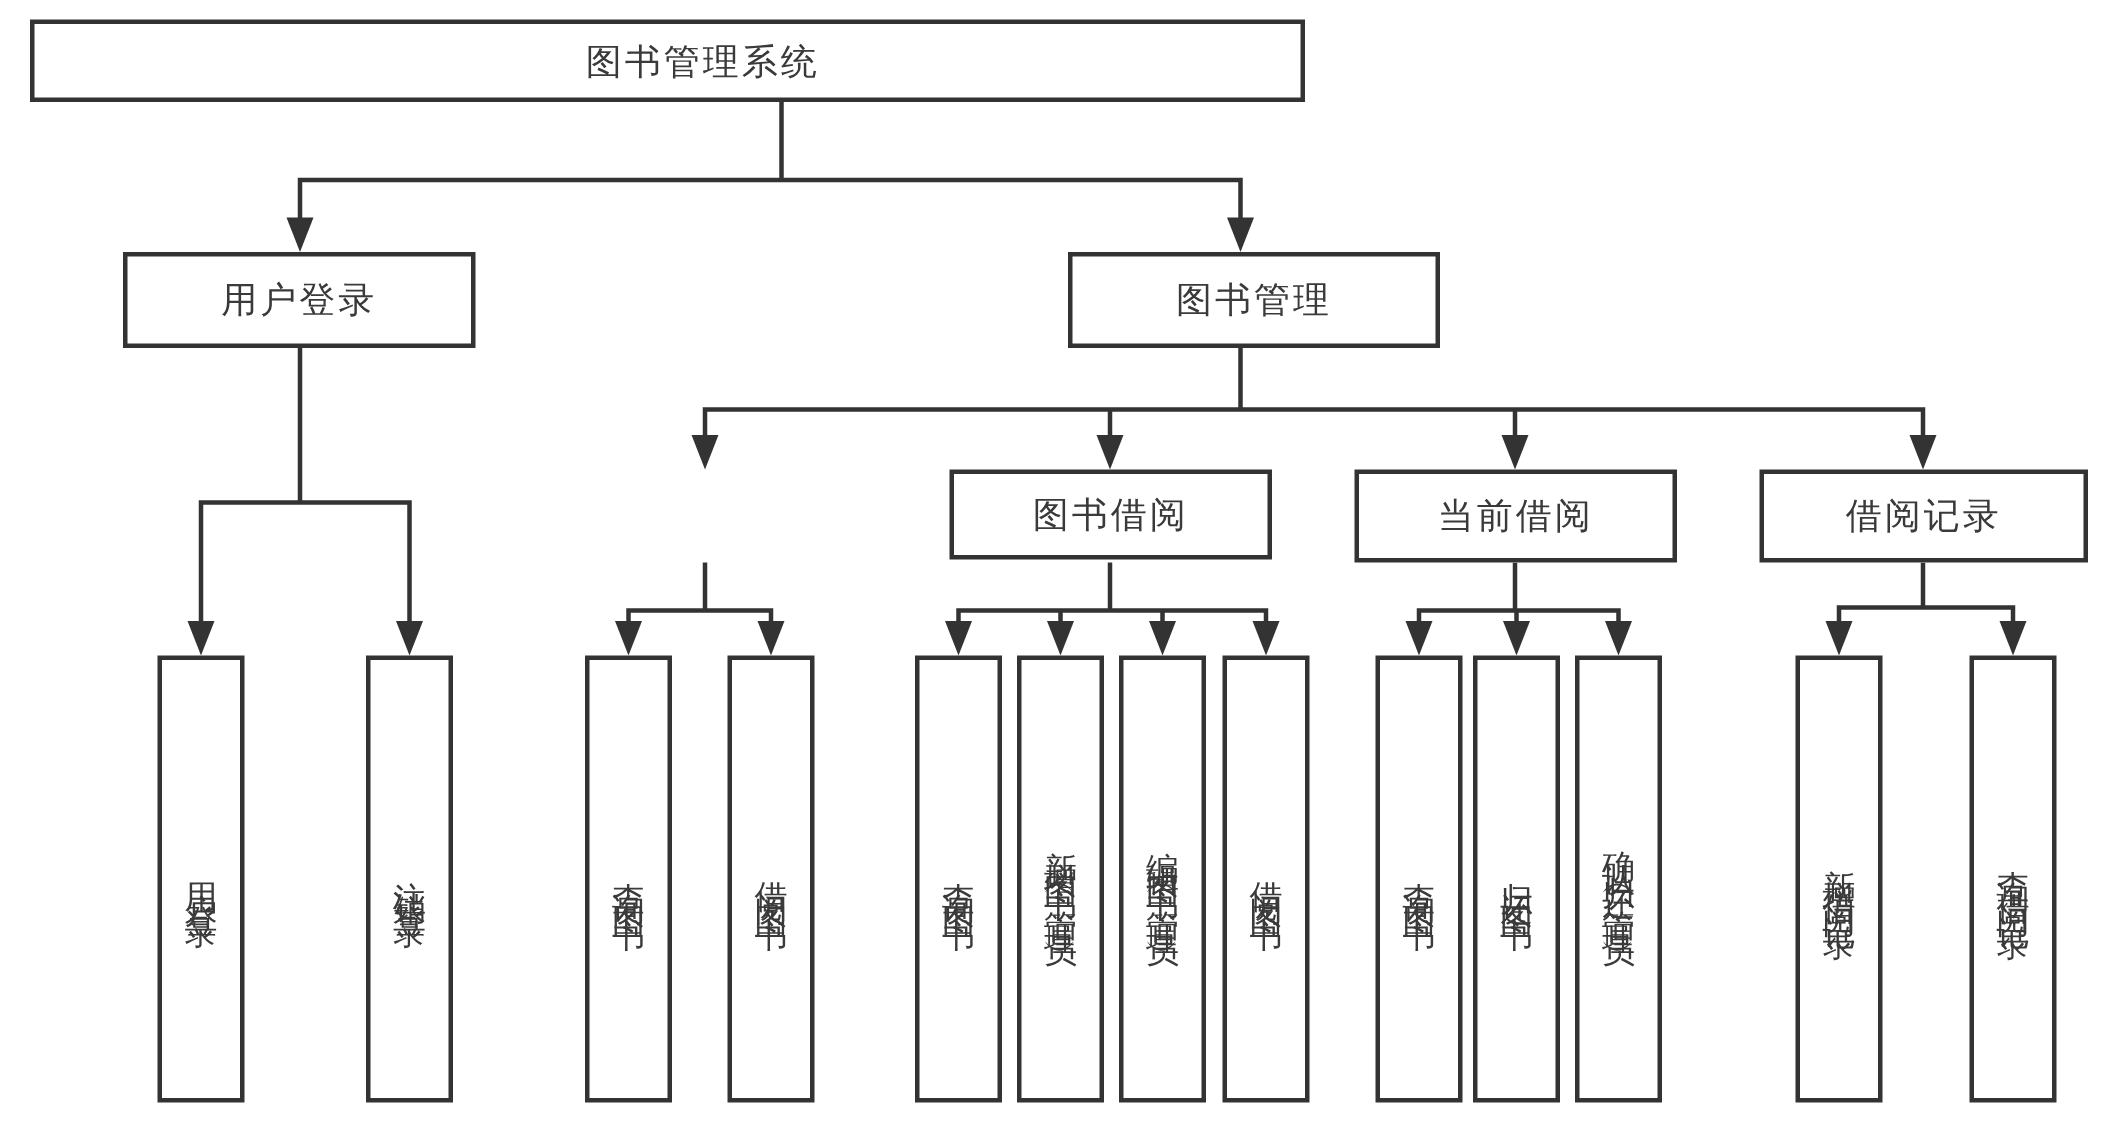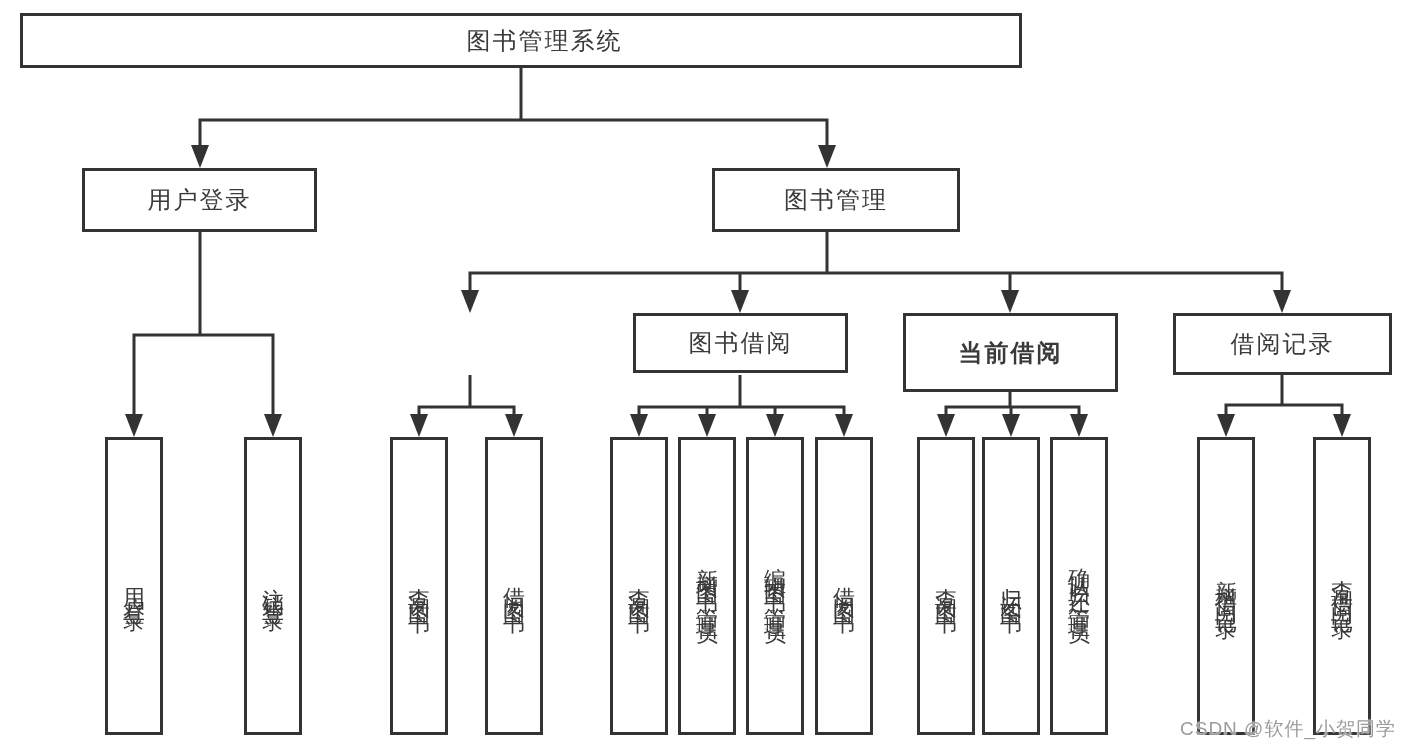--- a/index.html
+++ b/index.html
@@ -94,35 +94,35 @@
       <polygon points="766,414 784,414 775,437"></polygon>
       <polygon points="835,414 853,414 844,437"></polygon>
       <polygon points="937,414 955,414 946,437"></polygon>
       <polygon points="1002,414 1020,414 1011,437"></polygon>
       <polygon points="1070,414 1088,414 1079,437"></polygon>
       <polygon points="1217,414 1235,414 1226,437"></polygon>
       <polygon points="1333,414 1351,414 1342,437"></polygon>
     </g>
   </svg>
 
-  <div class="node node-h" style="left:20px; top:13px; width:1002px; height:55px;padding-left:47px;">
+  <div class="node node-h" style="left:20px; top:13px; width:850px; height:55px;padding-left:47px;">
     <span class="label">图书管理系统</span>
   </div>
 
   <div class="node node-h" style="left:82px; top:168px; width:235px; height:64px;">
     <span class="label">用户登录</span>
   </div>
   <div class="node node-h" style="left:712px; top:168px; width:248px; height:64px;">
     <span class="label">图书管理</span>
   </div>
 
   <div class="node node-h" style="left:633px; top:313px; width:215px; height:60px;">
     <span class="label">图书借阅</span>
   </div>
-  <div class="node node-h" style="left:903px; top:313px; width:215px; height:79px;font-weight:bold;">
+  <div class="node node-h" style="left:903px; top:313px; width:215px; height:62px;">
     <span class="label">当前借阅</span>
   </div>
   <div class="node node-h" style="left:1173px; top:313px; width:219px; height:62px;">
     <span class="label">借阅记录</span>
   </div>
 
   <div class="node node-v" style="left:105px; top:437px; width:58px; height:298px;">
     <span class="label">用户登录</span>
   </div>
   <div class="node node-v" style="left:244px; top:437px; width:58px; height:298px;">
@@ -155,15 +155,14 @@
   <div class="node node-v" style="left:1050px; top:437px; width:58px; height:298px;">
     <span class="label">确认归还（管理员）</span>
   </div>
   <div class="node node-v" style="left:1197px; top:437px; width:58px; height:298px;">
     <span class="label">新增借阅记录</span>
   </div>
   <div class="node node-v" style="left:1313px; top:437px; width:58px; height:298px;">
     <span class="label">查询借阅记录</span>
   </div>
 
-  <div class="watermark" style="color: rgb(155, 155, 155);">CSDN @软件_小贺同学</div>
 
 </div>
 
 </body></html>

